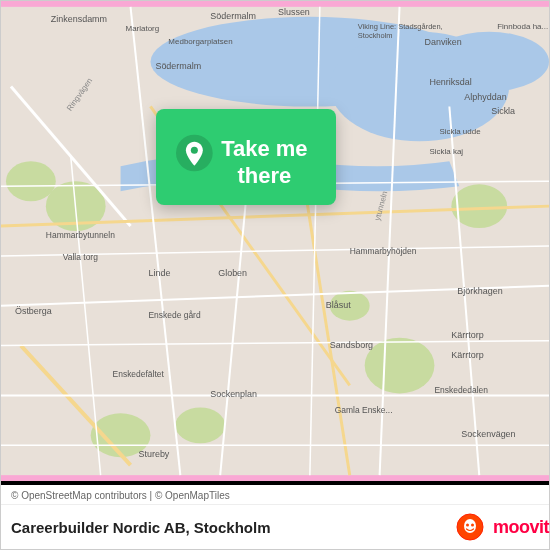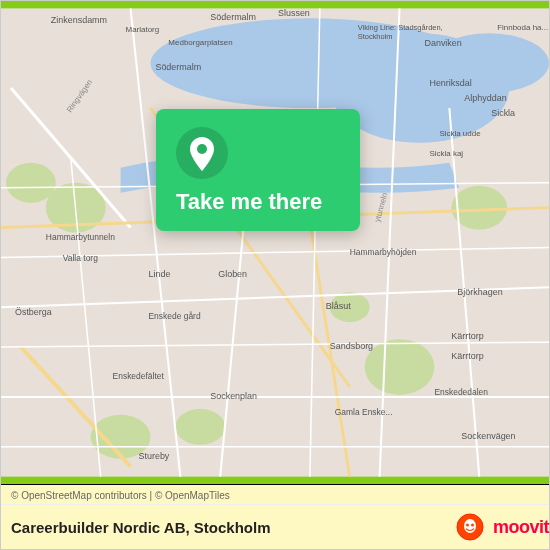--- a/index.html
+++ b/index.html
@@ -17,34 +17,34 @@
       height: 550px;
       display: flex;
       flex-direction: column;
       border: 1px solid #ccc;
     }
 
     #map-container {
       flex: 1;
       position: relative;
       overflow: hidden;
-      background: #84cc16;
+      background: #f9a8d4;
     }
 
     
     #cta-card {
       position: absolute;
       top: 108px;
       left: 155px;
-      width: 204px;
+      width: 180px;
       background: #2ecc71;
       border-radius: 8px;
       display: flex;
-      flex-direction: column;
-      align-items: flex-start;
+      flex-direction: row;
+      align-items: flex-end;
       padding: 18px 20px 16px;
       cursor: pointer;
       box-shadow: 0 4px 16px rgba(0,0,0,0.25);
     }
 
     #cta-card .pin-icon {
       width: 52px;
       height: 52px;
       margin-bottom: 10px;
     }
@@ -52,22 +52,22 @@
     #cta-card .cta-text {
       font-size: 22px;
       font-weight: bold;
       color: #fff;
       text-align: center;
       line-height: 1.2;
     }
 
     
     #bottom-bar {
-      background: #fef9c3;
-      border-top: 1px solid #000000;
+      background: #ffffff;
+      border-top: 4px solid #000000;
       padding: 0;
     }
 
     #attribution {
       padding: 5px 10px 3px;
       font-size: 10px;
       color: #666;
       border-bottom: 1px solid #eee;
     }
 

